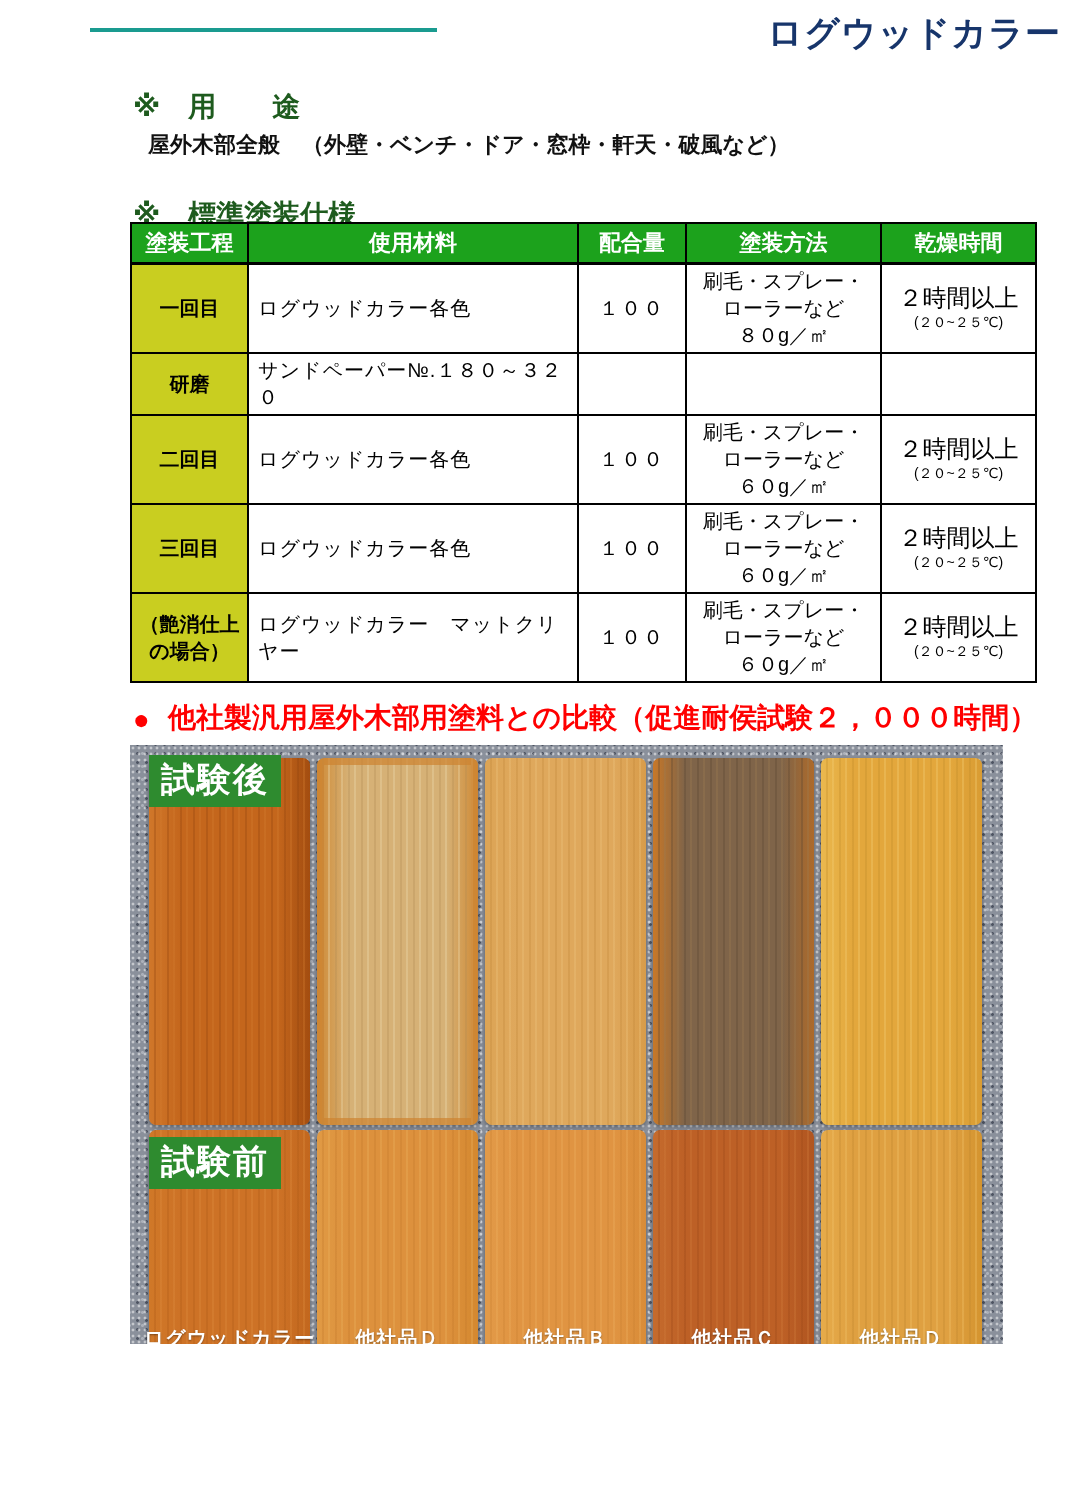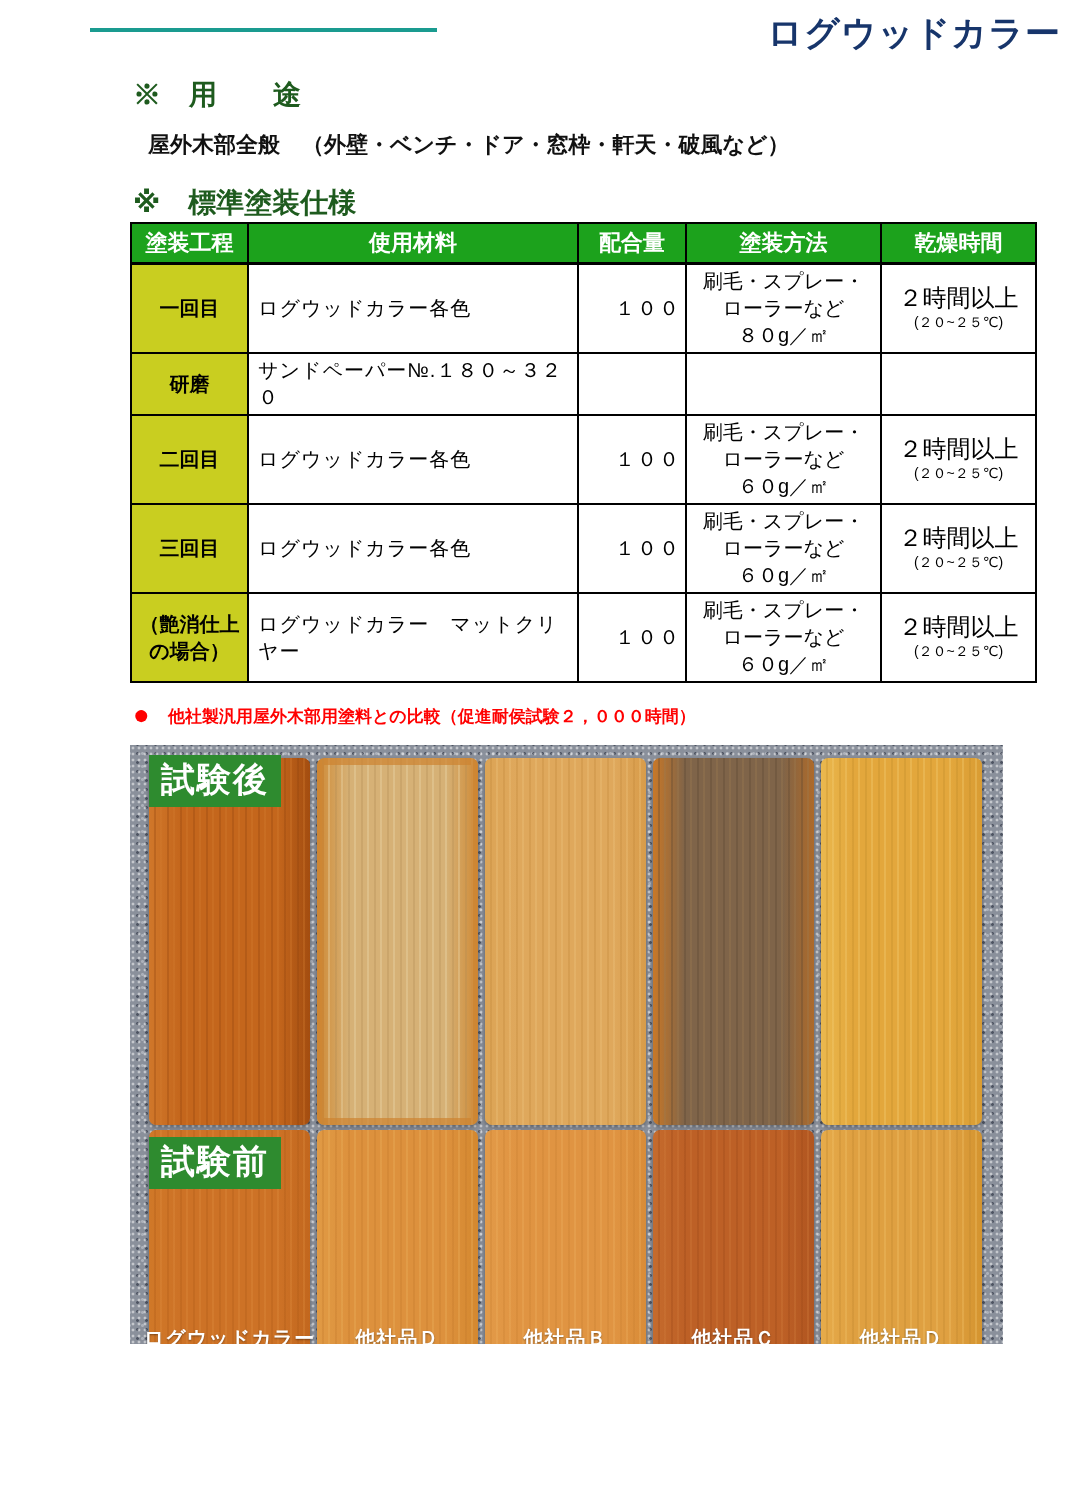--- a/index.html
+++ b/index.html
@@ -8,46 +8,46 @@
     font-family:"Liberation Sans","DejaVu Sans",sans-serif; overflow:hidden;
   }
   
   .head-rule{position:absolute;left:90px;top:28px;width:347px;height:4px;background:#1a9b90;}
   .brand-title{
     position:absolute;right:16px;top:10px;font-size:35px;font-weight:bold;
     color:#17356b;letter-spacing:1px;white-space:nowrap;
   }
   
   .sec-heading{position:absolute;color:#1e5b1e;font-size:28px;font-weight:bold;white-space:nowrap;}
-  .usage-heading{left:133px;top:76px;font-family:Liberation Mono, monospace;}
+  .usage-heading{left:133px;top:88px;}
   .usage-body{position:absolute;left:148px;top:130px;font-size:22px;font-weight:bold;color:#111;white-space:nowrap;}
-  .spec-heading{left:133px;top:184px;}
+  .spec-heading{left:133px;top:196px;}
   
   .spec-table{
     position:absolute;left:130px;top:222px;border-collapse:collapse;table-layout:fixed;
     width:905px;font-size:20px;color:#000;
   }
   .spec-table th,.spec-table td{border:2px solid #000;padding:3px 4px;vertical-align:middle;}
   .spec-table th{
     background:#1ca21c;color:#ffffff;font-weight:bold;font-size:22px;text-align:center;
     height:32px;border-bottom:3px solid #000;
   }
   .spec-table td.proc{
     background:#c9ce20;font-weight:bold;text-align:center;white-space:pre-line;line-height:27px;
   }
   .spec-table td.mat{text-align:left;padding-left:9px;letter-spacing:1px;height:30px;}
-  .spec-table td.ratio{text-align:right;letter-spacing:2px;margin-top:8px;}
+  .spec-table td.ratio{text-align:center;letter-spacing:2px;margin-top:8px;}
   .spec-table td.method{text-align:center;line-height:27px;}
   .spec-table td.dry{text-align:center;}
   .dry-main{font-size:24px;line-height:26px;text-align:center;}
   .dry-sub{font-size:14px;line-height:22px;}
   
   .compare-line{position:absolute;left:133px;top:699px;color:#ff0000;font-weight:bold;white-space:nowrap;}
   .compare-line .dot{font-size:28px;vertical-align:-2px;}
-  .compare-line .txt{font-size:17px;margin-left:18px;}
+  .compare-line .txt{font-size:28px;margin-left:18px;}
   
   .photo{
     position:absolute;left:130px;top:745px;width:873px;height:620px;
     background-color:#8a909b;
     background-image:
       radial-gradient(circle, rgba(255,255,255,.5) 1px, rgba(255,255,255,0) 1.8px),
       radial-gradient(circle, rgba(30,36,52,.55) 1px, rgba(0,0,0,0) 1.8px),
       radial-gradient(circle, rgba(222,226,232,.4) 1px, rgba(0,0,0,0) 2px);
     background-size:6px 6px, 9px 9px, 13px 13px;
     background-position:0 0, 3px 4px, 6px 2px;

